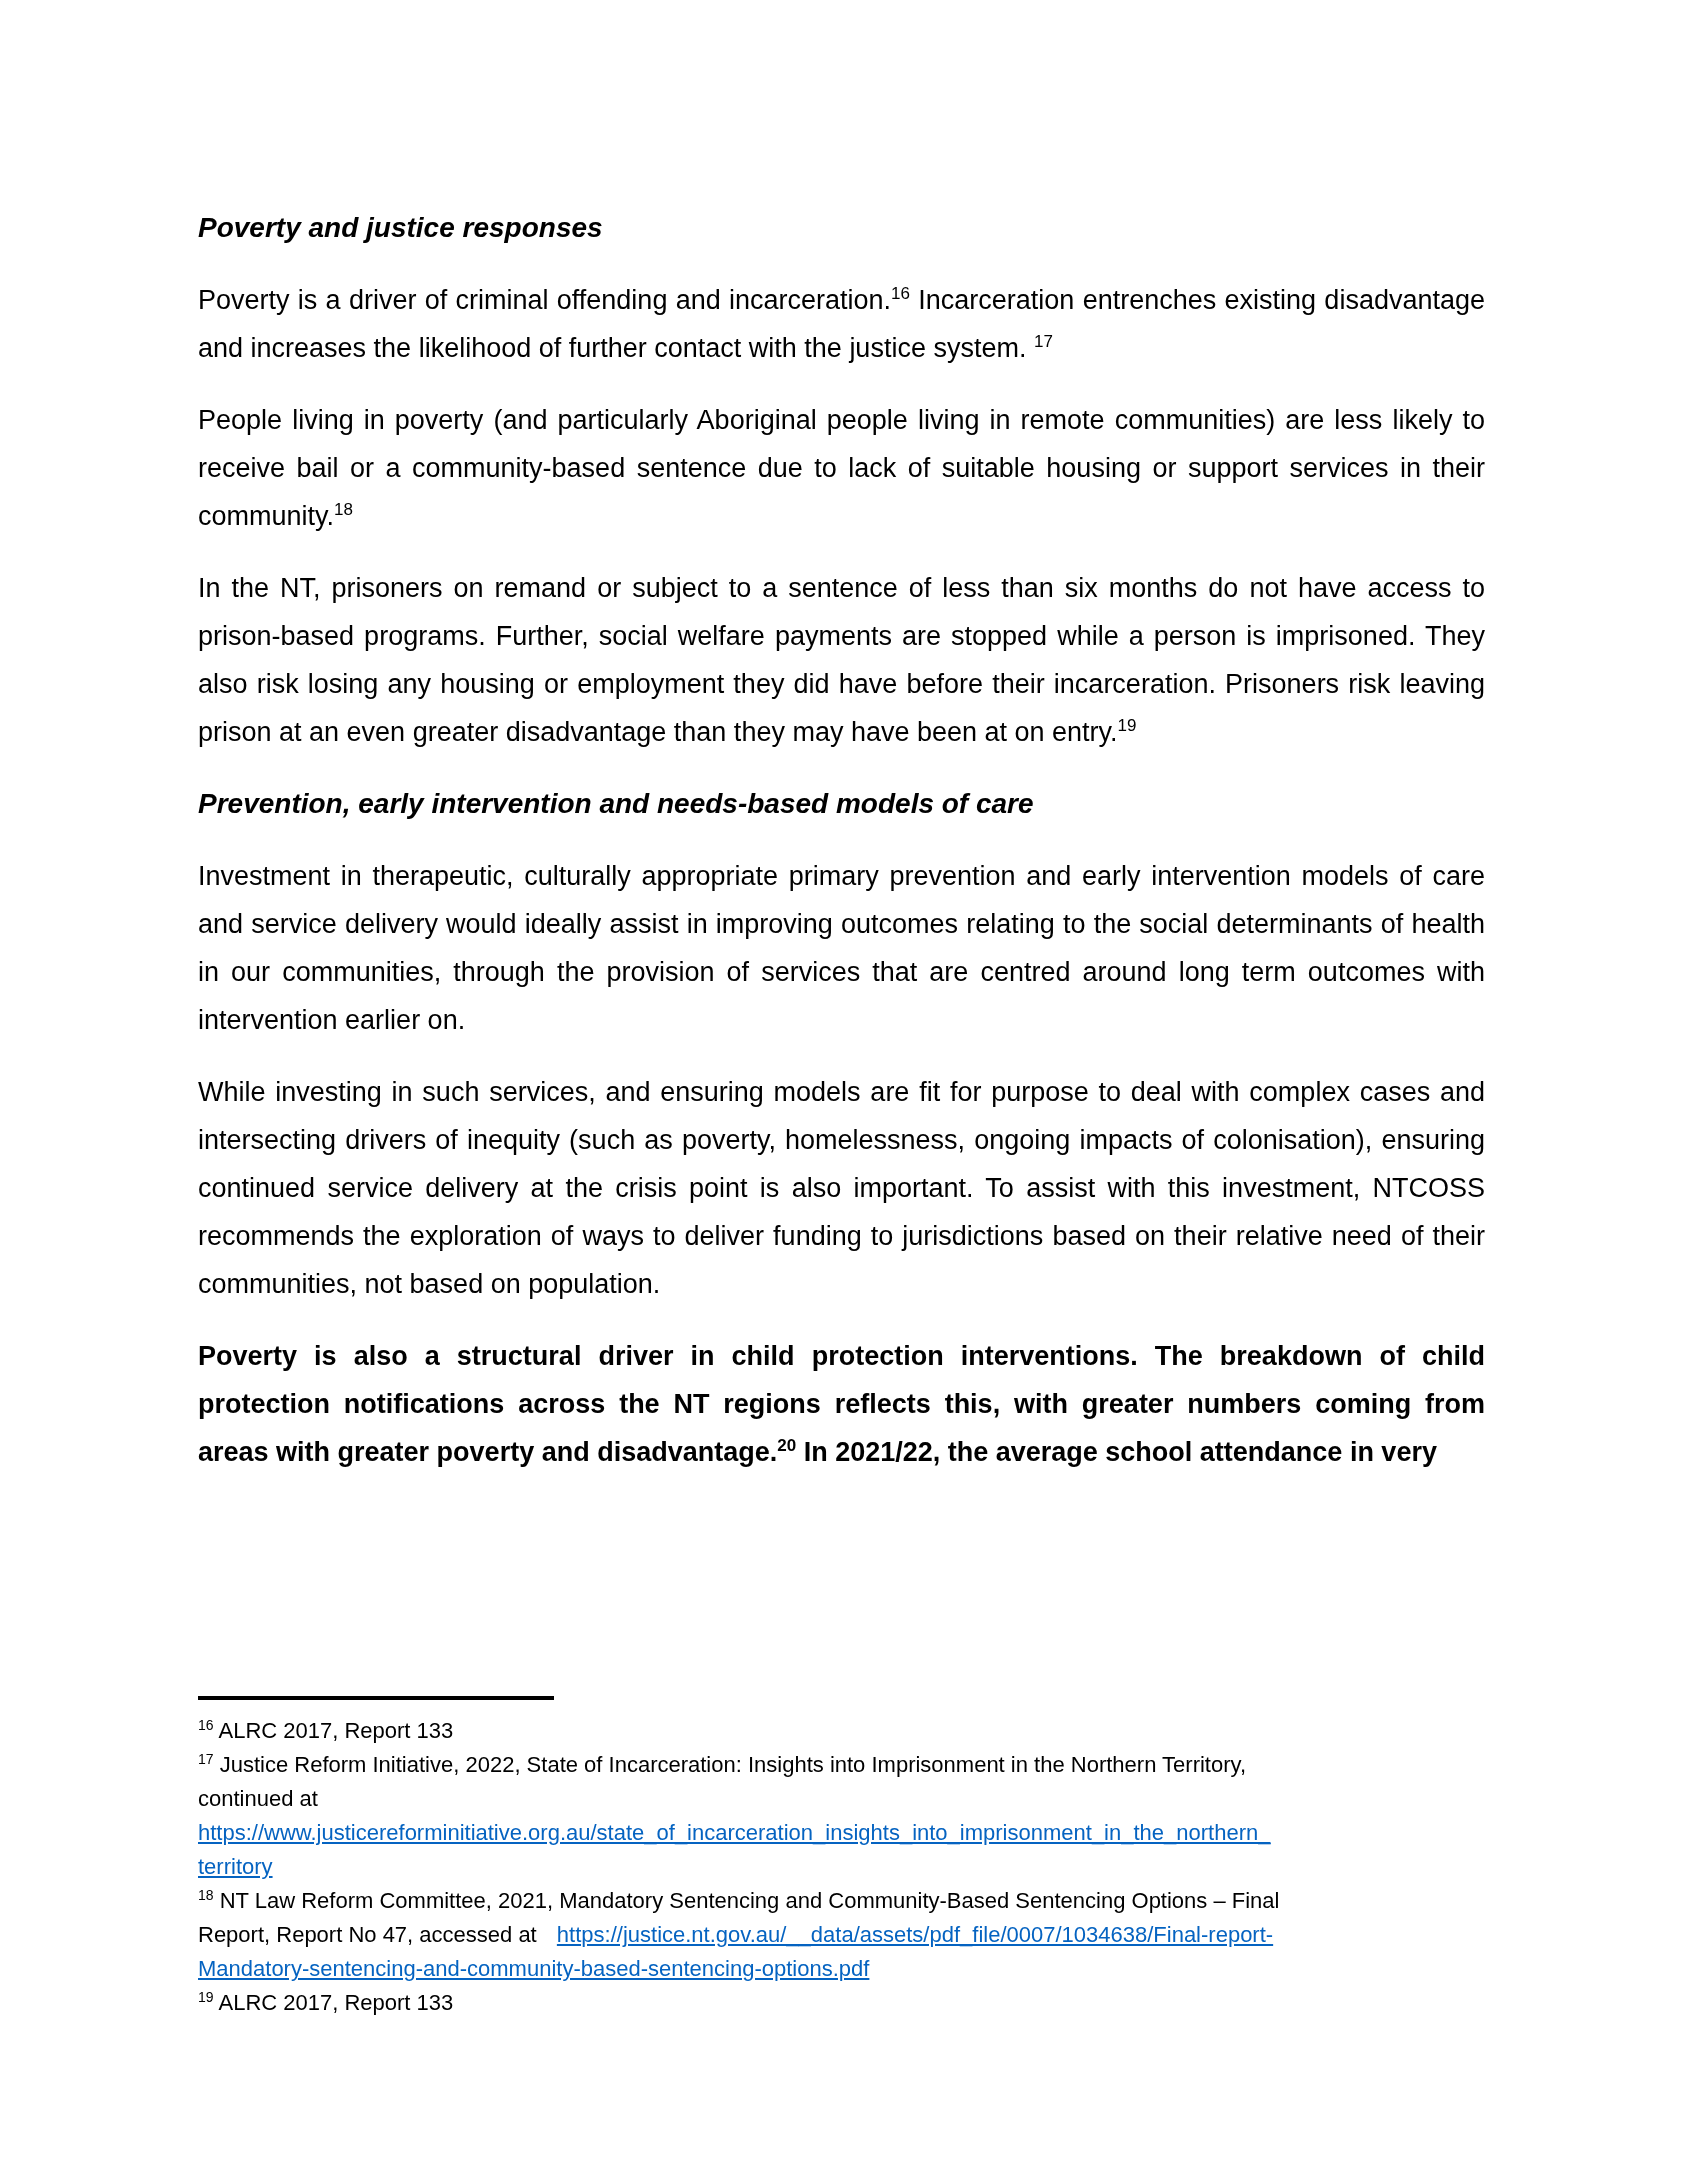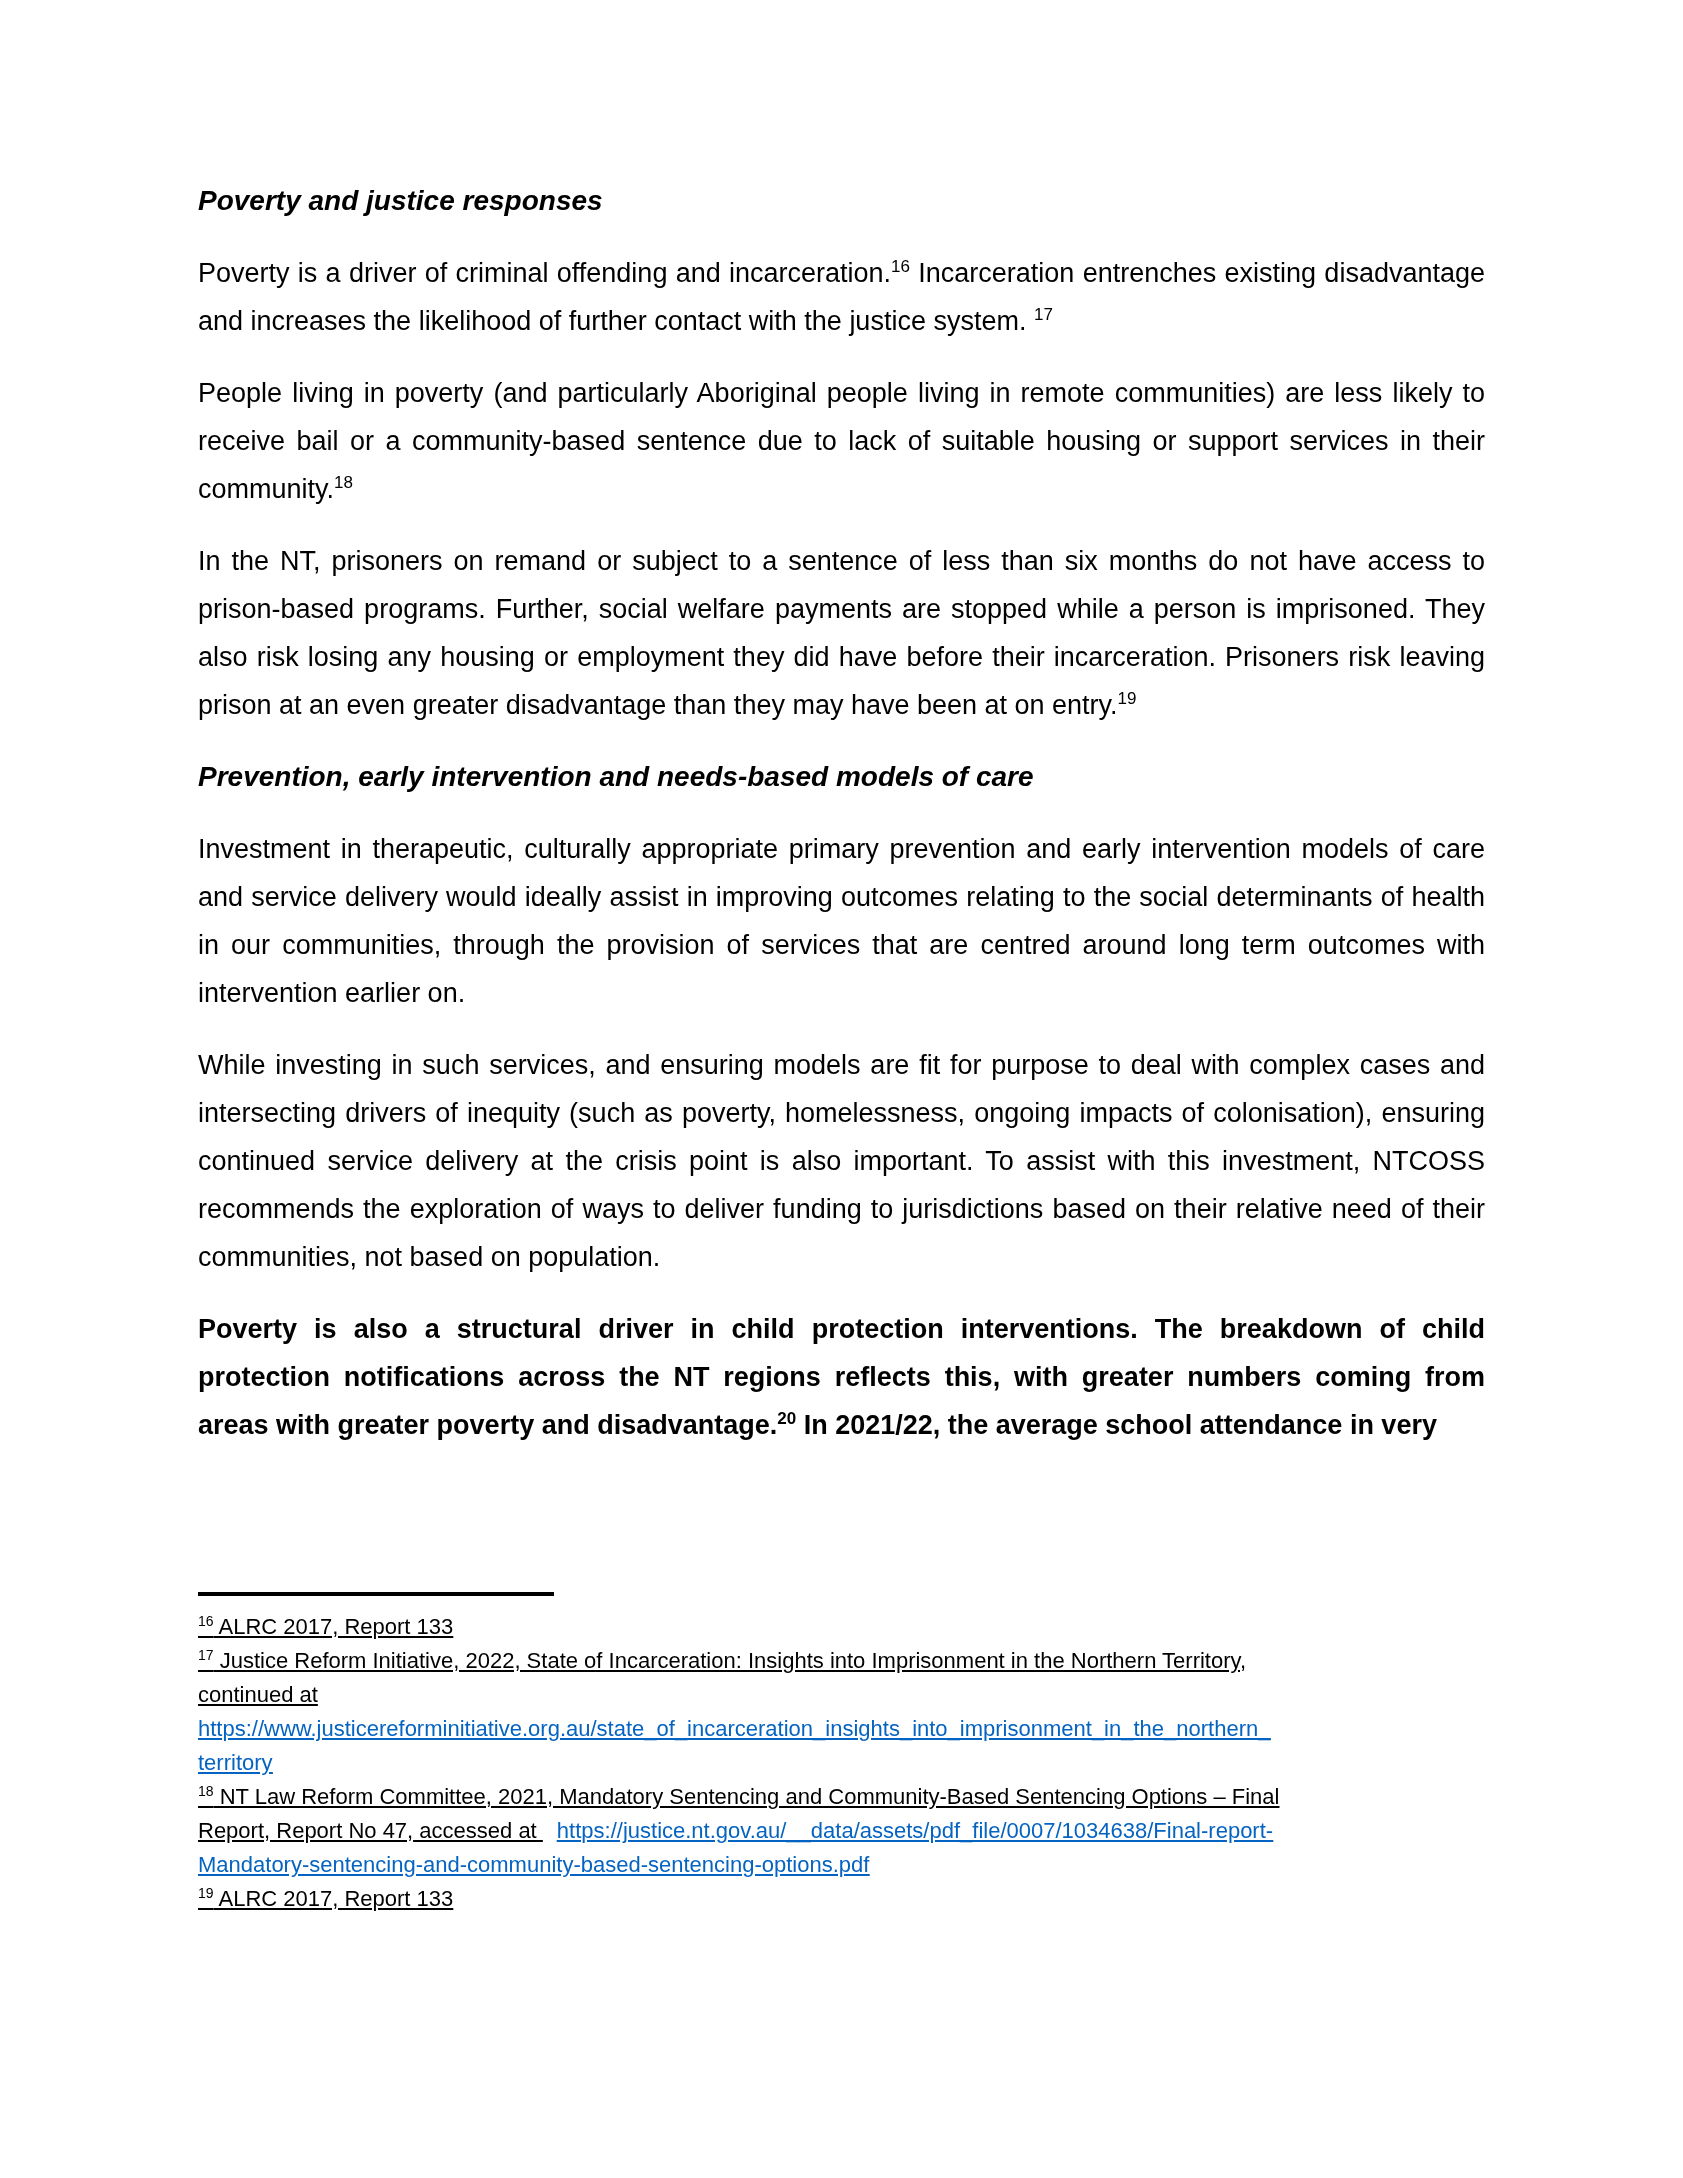--- a/index.html
+++ b/index.html
@@ -9,21 +9,21 @@
     width: 1683px;
     height: 2178px;
     background: #ffffff;
     font-family: "Liberation Sans", sans-serif;
     color: #000000;
     overflow: hidden;
   }
   .content {
     position: absolute;
     left: 198px;
-    top: 177px;
+    top: 204px;
     width: 1287px;
   }
   .heading {
     font-size: 28px;
     line-height: 48px;
     font-weight: bold;
     font-style: italic;
     margin: 0 0 24px 0;
     text-align: left;
   }
@@ -35,23 +35,22 @@
   }
   .para:last-child { margin-bottom: 0; font-weight: bold; }
   sup.fn-ref {
     font-size: 17px;
     vertical-align: super;
     line-height: 0;
   }
   .footnotes {
     position: absolute;
     left: 198px;
-    top: 1592px;
+    top: 1696px;
     width: 1287px;
-    text-decoration: underline;
   }
   .fn-sep {
     border: 0;
     border-top: 4px solid #000000;
     width: 356px;
     margin: 0 0 14px 0;
   }
   .fn {
     font-size: 22px;
     line-height: 34px;

